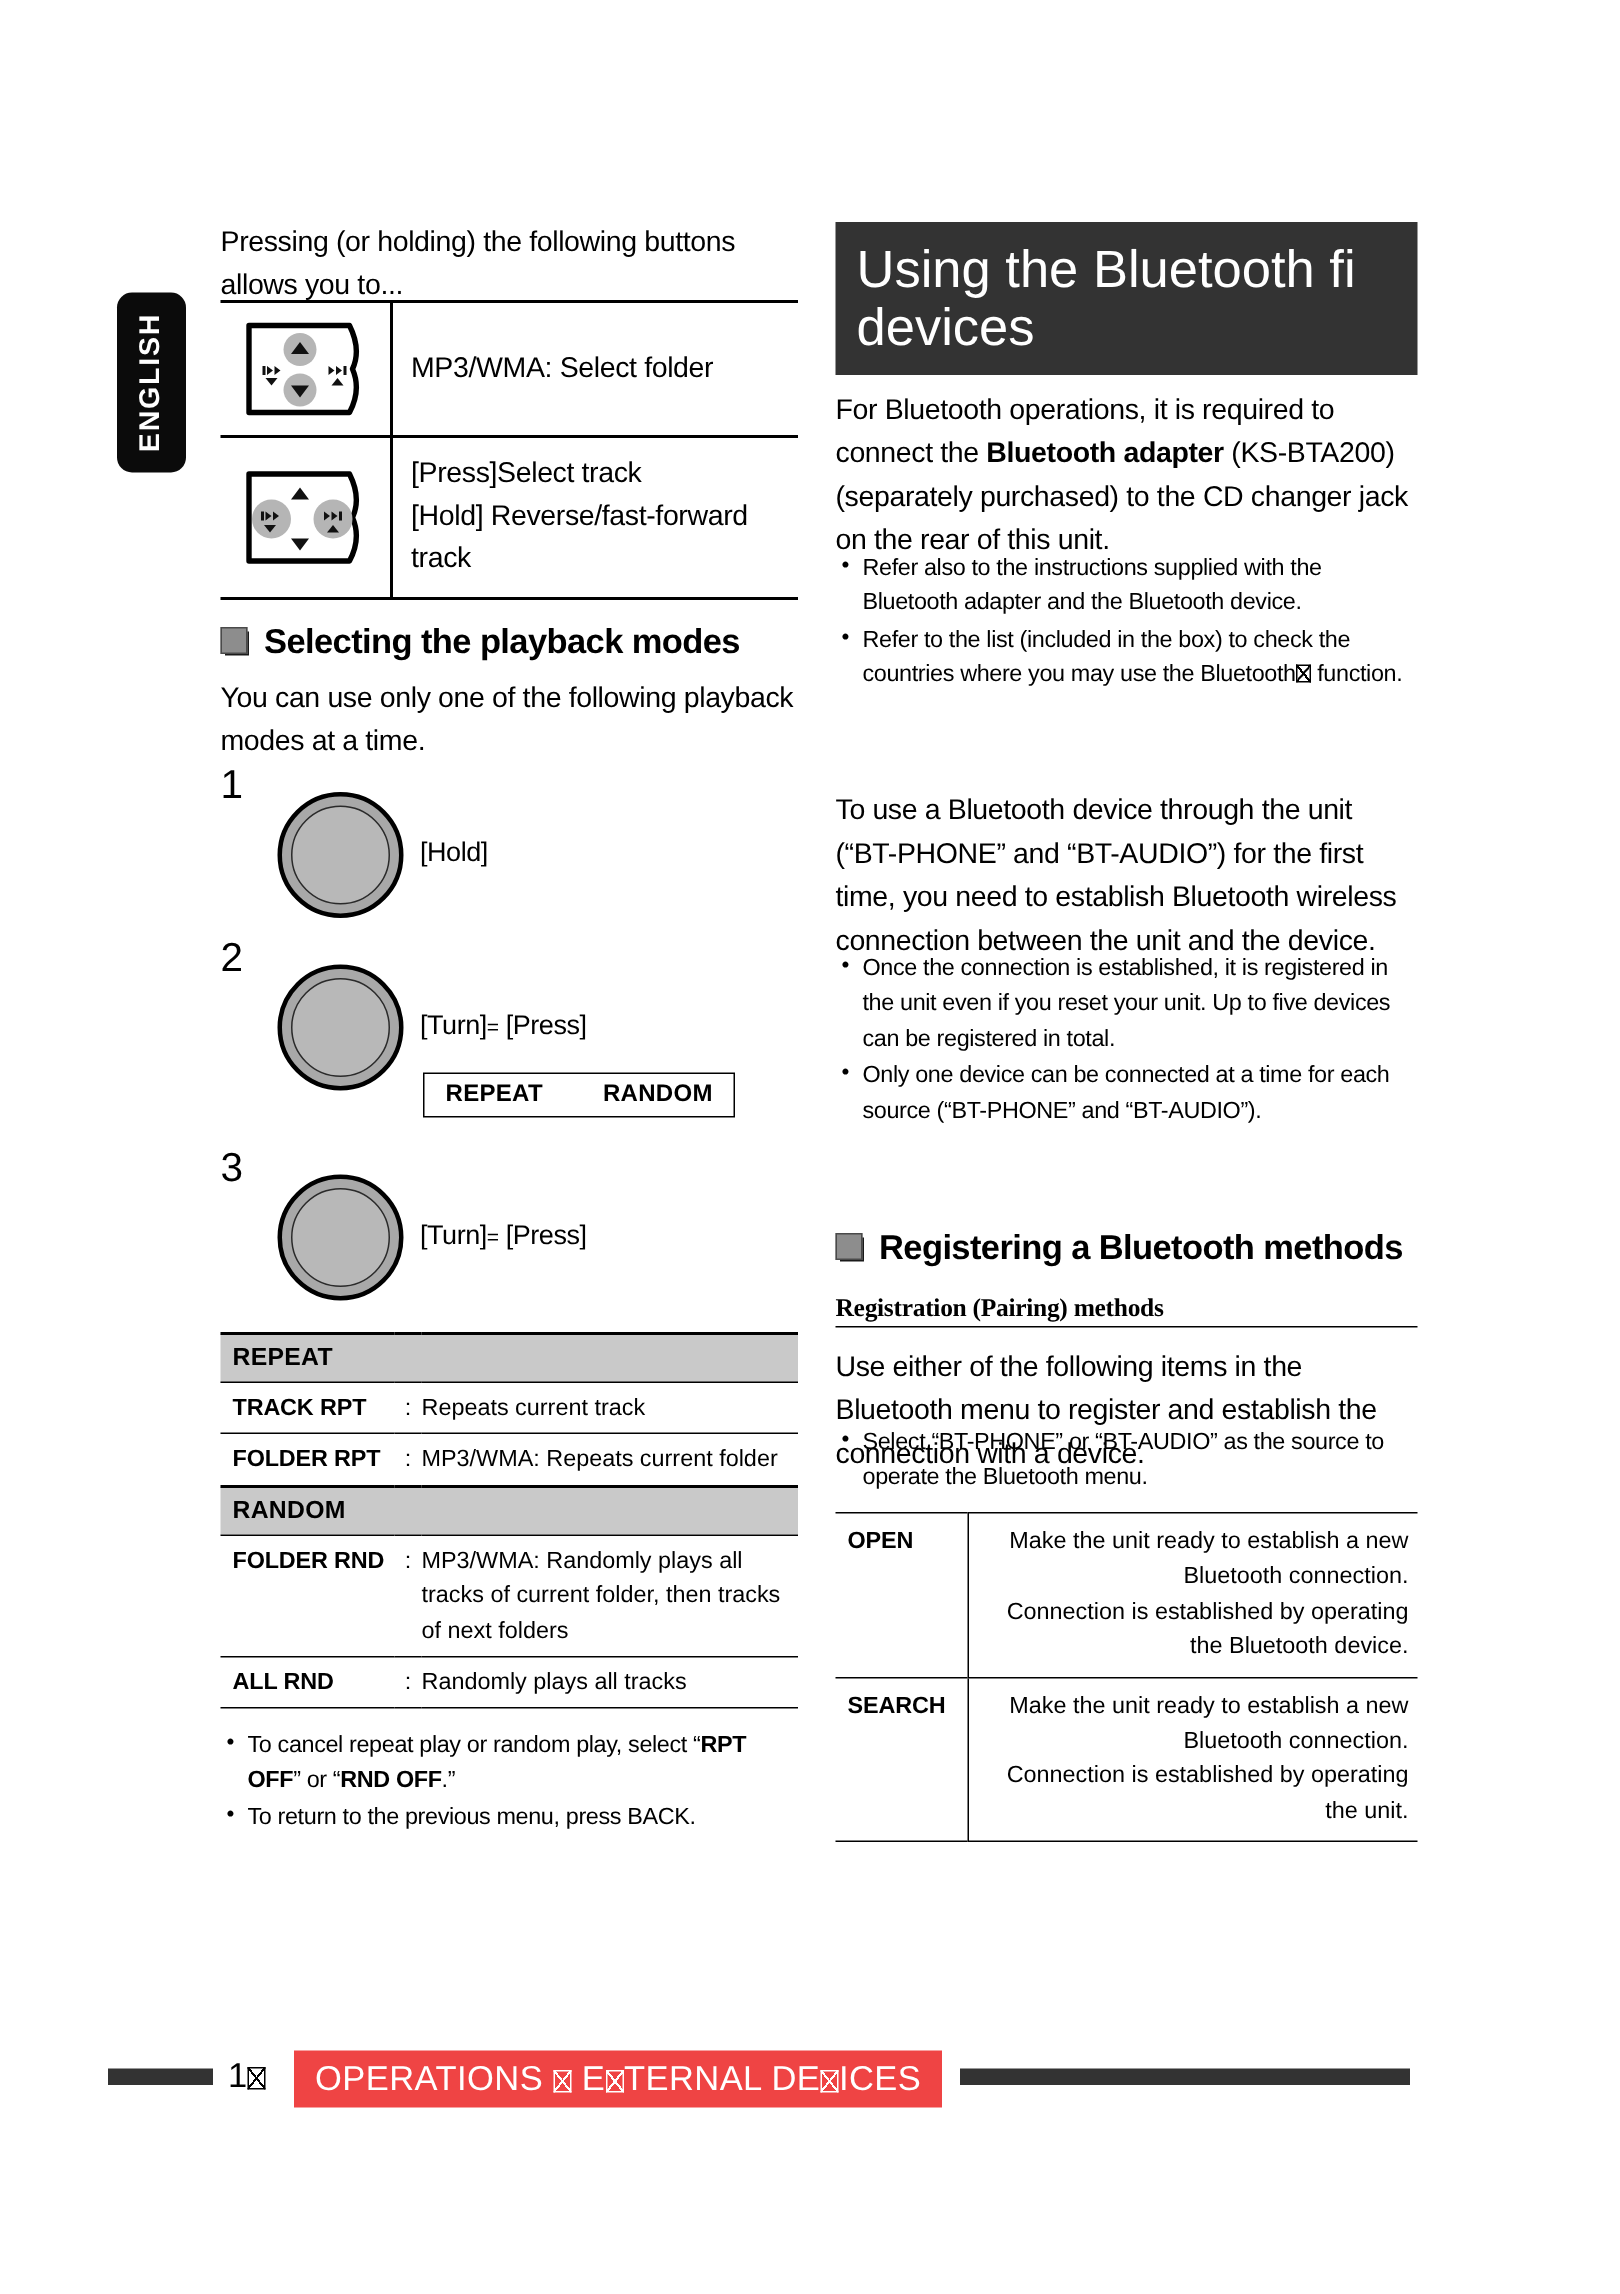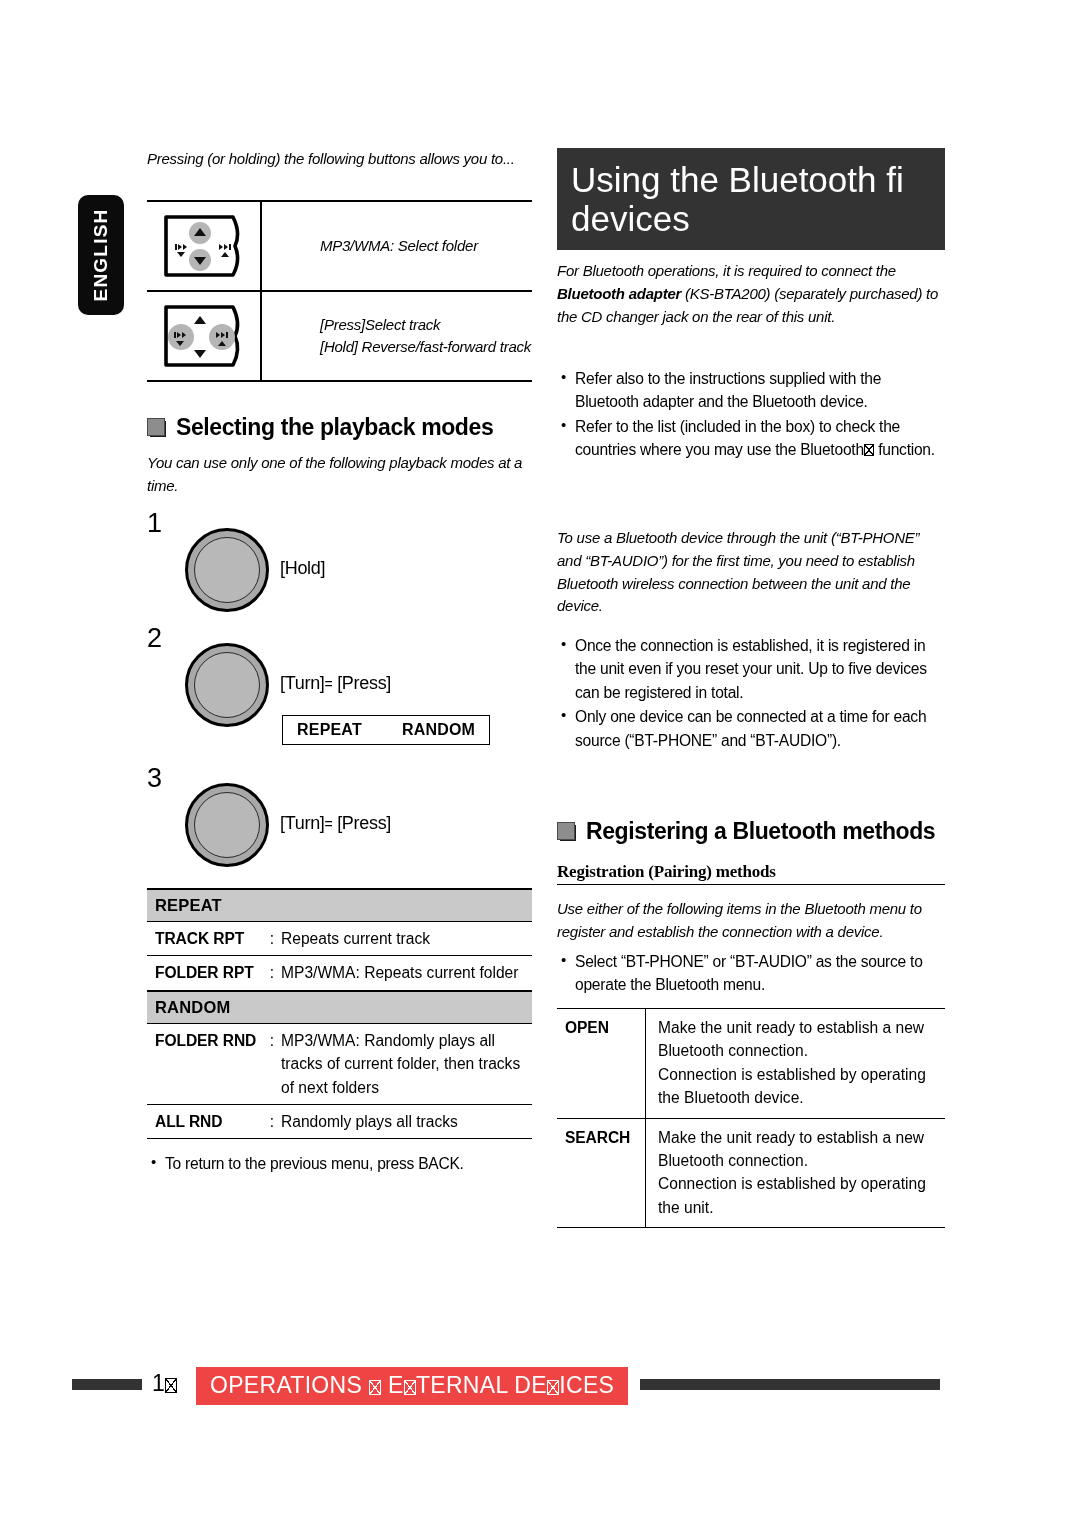--- a/index.html
+++ b/index.html
@@ -34,24 +34,23 @@
     font-family:"Liberation Sans", sans-serif;
   }
 
   
   .col{position:absolute;top:0;}
   .col-left{left:147px;width:385px;}
   .col-right{left:557px;width:388px;}
 
   .body-txt{
     font-family:"Liberation Sans", sans-serif;
-    font-size:15px;
+    font-size:19px;
     line-height:1.52;
     letter-spacing:-0.25px;
-    font-style:italic;
   }
 
   
   .intro{position:absolute;top:148px;left:0;width:385px;}
 
   
   .btn-table{
     position:absolute;top:200px;left:0;width:385px;
     border-top:2.2px solid #000;
   }
@@ -64,21 +63,21 @@
     width:113px;flex:0 0 113px;
     border-right:2px solid #000;
     display:flex;align-items:center;justify-content:center;
     padding:6px 0;
   }
   .btn-cell-txt{
     flex:1;
     padding:10px 0 10px 12px;
     display:flex;flex-direction:column;justify-content:center;
   }
-  .btn-cell-txt div{line-height:1.5;margin-left:46px;}
+  .btn-cell-txt div{line-height:1.5;}
 
   
   .panel{position:relative;width:86px;height:66px;}
   .panel svg{display:block;}
 
   
   .sec-head{
     display:flex;align-items:center;gap:10px;
     font-size:23px;font-weight:bold;
     letter-spacing:-0.4px;
@@ -176,21 +175,21 @@
     font-weight:400;
   }
   .banner .l2{padding-top:0;}
 
   
   .rtable{width:388px;border-collapse:collapse;margin-top:4px;}
   .rtable td{vertical-align:top;padding:7px 0 8px 0;font-size:15.6px;line-height:1.5;}
   .rtable tr{border-bottom:1.8px solid #000;}
   .rtable tr:first-child{border-top:1.8px solid #000;}
   .r-key{width:80px;font-weight:bold;padding-left:8px!important;border-right:1.8px solid #000;letter-spacing:-0.1px;}
-  .r-val{padding-left:12px!important;padding-right:6px!important;}
+  .r-val{padding-left:12px!important;padding-right:6px!important;text-align:right;}
 
   
   .footer{position:absolute;left:0;top:1362px;width:1080px;height:46px;}
   .f-rule-l{position:absolute;left:72px;top:17px;width:70px;height:11px;background:#333;}
   .f-rule-r{position:absolute;left:640px;top:17px;width:300px;height:11px;background:#333;}
   .f-page{position:absolute;left:152px;top:8px;font-size:23px;letter-spacing:0px;}
   .f-chip{
     position:absolute;left:196px;top:5px;
     background:#ef4444;color:#fff;
     padding:5px 14px 6px 14px;
@@ -359,20 +358,21 @@
     </tr>
     <tr class="item-row">
       <td class="c-key">ALL RND</td>
       <td class="c-colon">:</td>
       <td class="c-val">Randomly plays all tracks</td>
     </tr>
   </tbody>
     </table>
 
   <ul class="blist" style="position:absolute;top:1152px;left:2px;width:383px;">
+    <li><span>To cancel repeat play or random play, select “</span><b>RPT OFF</b><span>” or “</span><b>RND OFF</b><span>.”</span></li>
     <li>To return to the previous menu, press BACK.</li>
   </ul>
 
 </div>
 
 <div class="col col-right">
 
   <div class="banner">
     <span>Using the Bluetooth fi</span>
     <span class="l2">devices</span>

